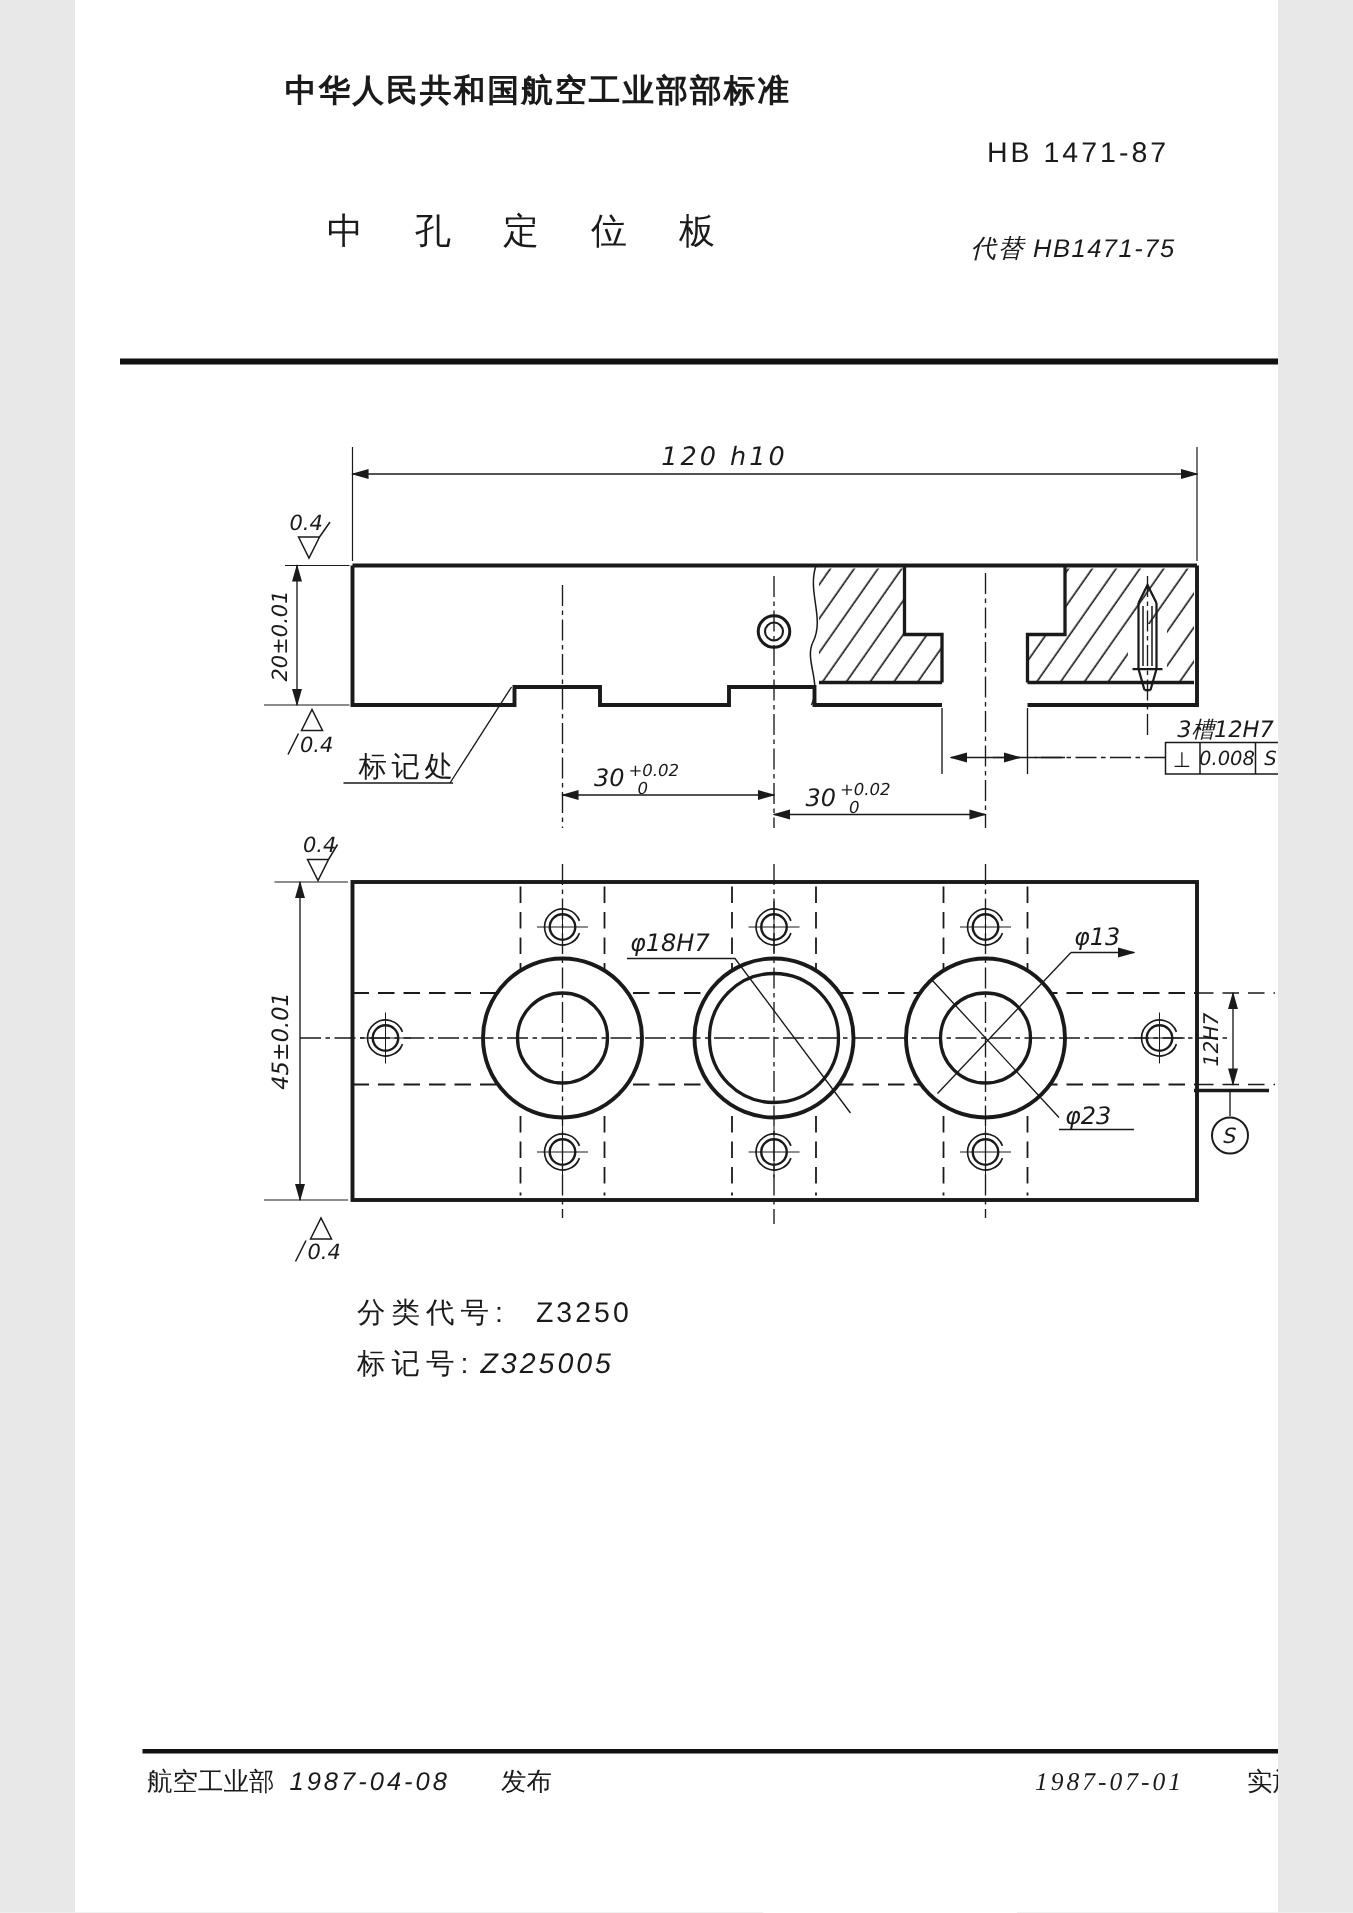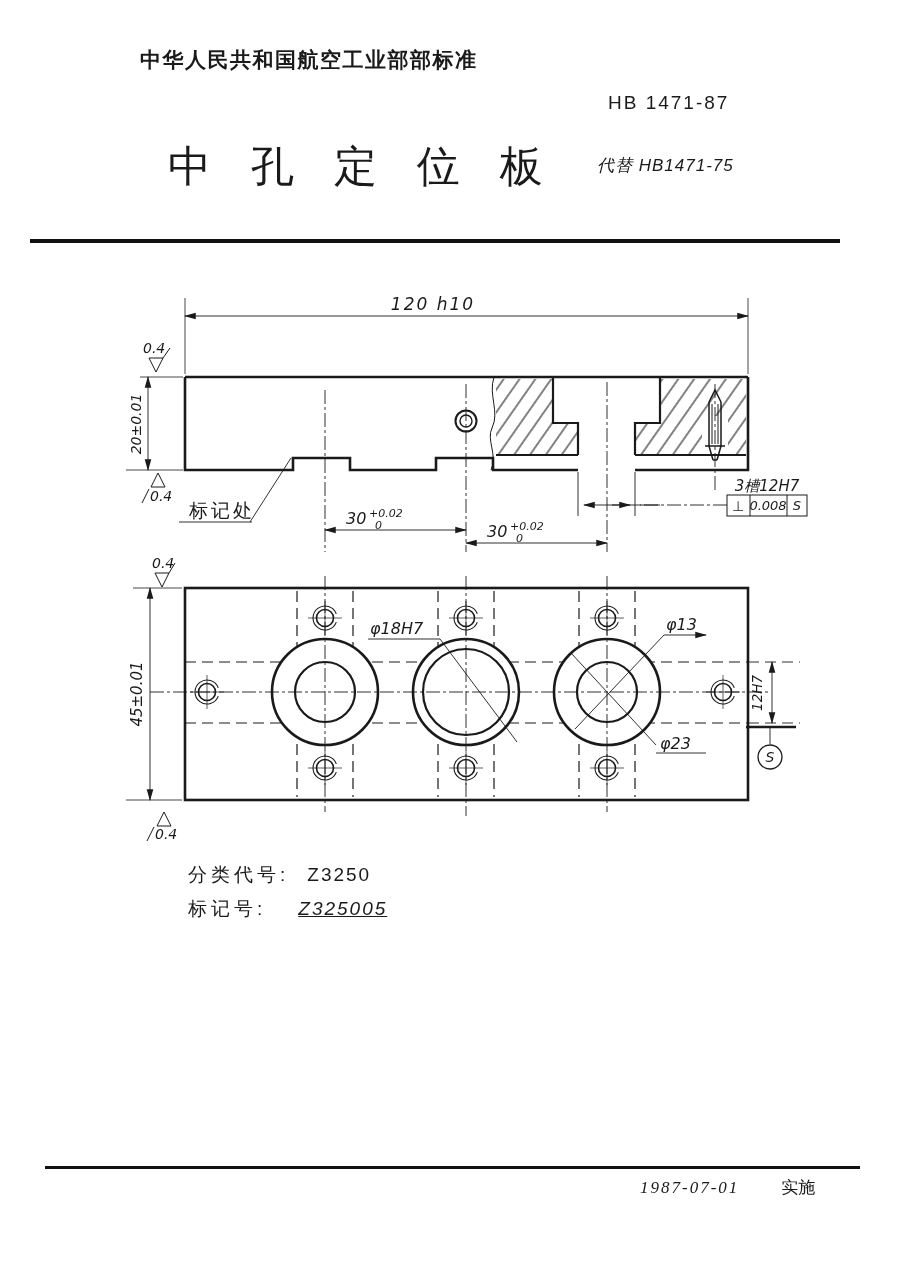--- a/index.html
+++ b/index.html
@@ -1,30 +1,30 @@
 <!DOCTYPE html>
 <html><head>
 <meta charset="utf-8">
 <style>
   html,body{margin:0;padding:0;background:#e8e8e8;}
   .page{
-    position:relative;width:902px;height:1275px;background:#ffffff;
+    position:relative;width:802px;height:1275px;background:#ffffff;
     margin:0 auto;overflow:hidden;
     font-family:"Liberation Sans","DejaVu Sans",sans-serif;color:#1a1a1a;
   }
   .abs{position:absolute;}
   .doc-header{left:140px;top:46px;font-size:21px;font-weight:bold;letter-spacing:1.5px;}
   .std-no{left:608px;top:92px;font-size:19px;letter-spacing:2px;}
-  .doc-title{left:168px;top:138px;font-size:43px;font-weight:400;letter-spacing:14px;white-space:nowrap;}
+  .doc-title{left:168px;top:138px;font-size:24px;font-weight:400;letter-spacing:14px;white-space:nowrap;}
   .supersedes{left:597px;top:154px;font-size:17px;font-style:italic;letter-spacing:1px;}
   .rule-top{left:30px;top:239px;width:810px;height:4px;background:#111;}
   .class-line{left:188px;top:862px;font-size:19px;letter-spacing:4px;}
   .class-line .code{letter-spacing:2px;margin-left:18px;}
   .mark-line{left:188px;top:896px;font-size:19px;letter-spacing:4px;}
-  .mark-line .code{font-style:italic;letter-spacing:2px;margin-left:32px;text-decoration:underline;}
+  .mark-line .code{font-style:italic;letter-spacing:2px;margin-left:4px;}
   .rule-footer{left:45px;top:1166px;width:815px;height:3px;background:#111;}
   .footer-left{left:48px;top:1176px;font-size:17px;white-space:nowrap;}
   .footer-left .fdate{font-style:italic;margin-left:10px;letter-spacing:2px;}
   .footer-left .fact{margin-left:34px;}
   .footer-right{left:640px;top:1176px;font-size:17px;white-space:nowrap;font-family:Liberation Serif, serif;}
   .footer-right .fdate{font-style:italic;letter-spacing:2px;}
   .footer-right .fact{margin-left:42px;}
   svg text{font-family:"DejaVu Sans","Liberation Sans",sans-serif;fill:#1a1a1a;}
   .hw{font-style:italic;}
 </style>
@@ -190,17 +190,20 @@
   </svg>
 
   <div class="abs class-line">
     <span>分类代号:</span><span class="code">Z3250</span>
   </div>
   <div class="abs mark-line">
     <span>标记号:</span><span class="code">Z325005</span>
   </div>
 
   <div class="abs rule-footer"></div>
+  <div class="abs footer-left">
+    <span>航空工业部</span><span class="fdate">1987-04-08</span><span class="fact">发布</span>
+  </div>
   <div class="abs footer-right">
     <span class="fdate">1987-07-01</span><span class="fact">实施</span>
   </div>
 
 </div>
 
 </body></html>

